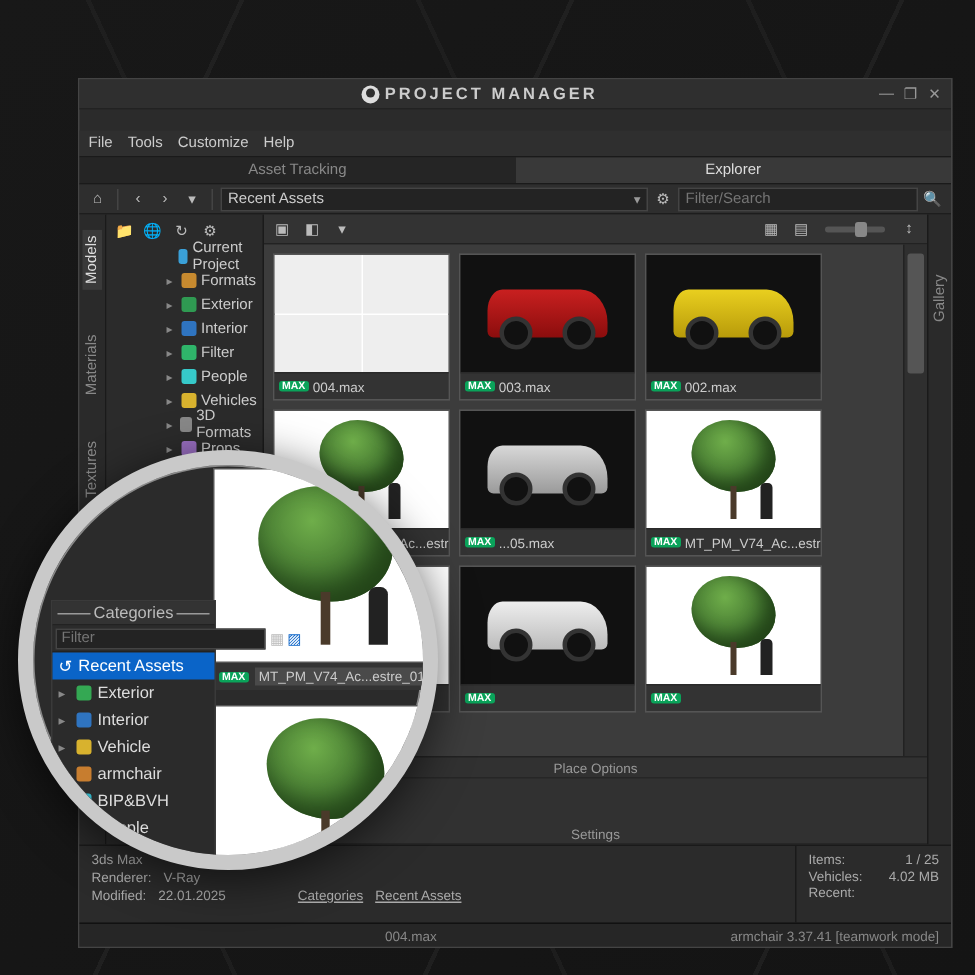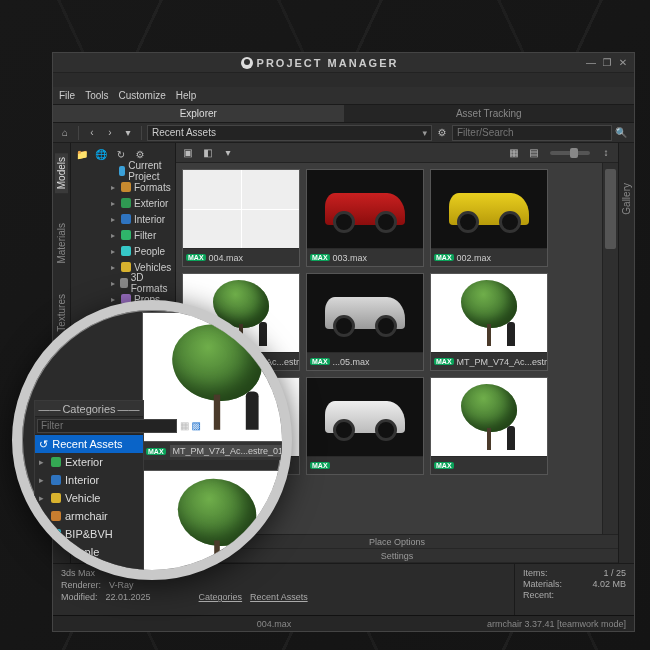--- a/index.html
+++ b/index.html
@@ -100,28 +100,28 @@
     color:#ddd;font-size:8px;padding:0 2px;border-radius:1px;}
   .thumb.sel{outline:2px solid #138ffb3;}
   .thumb .pic{height:78px;background:#111;display:flex;
     align-items:center;justify-content:center;overflow:hidden;position:relative;}
   .thumb .cap{height:18px;background:#333;display:flex;
     align-items:center;font-size:9px;color:#ccc;padding:0 3px;
     gap:3px;border-top:1px solid #2a2a2a;overflow:hidden;white-space:nowrap;}
   .badge{background:#0aa35a;color:#fff;font-size:7px;padding:0 2px;
     border-radius:2px;font-weight:600;}
   .bottom-opts{background:#313131;border-top:1px solid #222;
-    display:flex;flex-direction:column;}
+    display:flex;flex-direction:column;gap:30px;}
   .opt-row{height:14px;display:flex;align-items:center;justify-content:center;
     font-size:9px;color:#999;border-bottom:1px solid #262626;}
   .statusbar{height:52px;background:#2b2b2b;border-top:1px solid #1a1a1a;
     display:flex;font-size:9px;color:#aaa;}
   .stat-left{flex:1;padding:4px 8px;display:flex;flex-direction:column;gap:2px;}
   .stat-left .ln{display:flex;gap:8px;}
-  .stat-right{width:120px;border-left:1px solid #1a1a1a;padding:4px 8px;
+  .stat-right{width:104px;border-left:1px solid #1a1a1a;padding:4px 8px;
     display:flex;flex-direction:column;gap:1px;justify-content:flex-start;}
   .stat-right .ln{display:flex;justify-content:space-between;}
   .footer{height:16px;background:#262626;border-top:1px solid #111;
     display:flex;align-items:center;justify-content:space-between;
     padding:0 8px;font-size:9px;color:#888;}
   .right-rail{width:16px;background:#2a2a2a;
     border-left:1px solid #1a1a1a;display:flex;flex-direction:column;
     align-items:center;padding-top:40px;}
   .right-rail .vtab{color:#888;}
   .scrollbar{width:16px;background:#2f2f2f;border-left:1px solid #222;
@@ -204,22 +204,22 @@
   </div>
 
   <div class="menubar">
     <span>File</span>
     <span>Tools</span>
     <span>Customize</span>
     <span>Help</span>
   </div>
 
   <div class="tabstrip">
+    <div class="tab">Asset Tracking</div>
     <div class="tab active">Explorer</div>
-    <div class="tab">Asset Tracking</div>
   </div>
 
   <div class="toolbar-row">
     <div class="tbtn">⌂</div>
     <div class="sep"></div>
     <div class="tbtn">‹</div>
     <div class="tbtn">›</div>
     <div class="tbtn">▾</div>
     <div class="sep"></div>
     <div class="dropdown fill">
@@ -464,21 +464,21 @@
         <span style="margin-left:40px;text-decoration:underline">Categories</span>
         <span style="text-decoration:underline">Recent Assets</span>
       </div>
     </div>
     <div class="stat-right">
       <div class="ln">
           <span>Items:</span>
           <span>1 / 25</span>
         </div>
       <div class="ln">
-          <span>Materials:</span>
+          <span>Vehicles:</span>
           <span>4.02 MB</span>
         </div>
       <div class="ln">
           <span>Recent:</span>
           <span></span>
         </div>
     </div>
   </div>
 
   <div class="footer">

